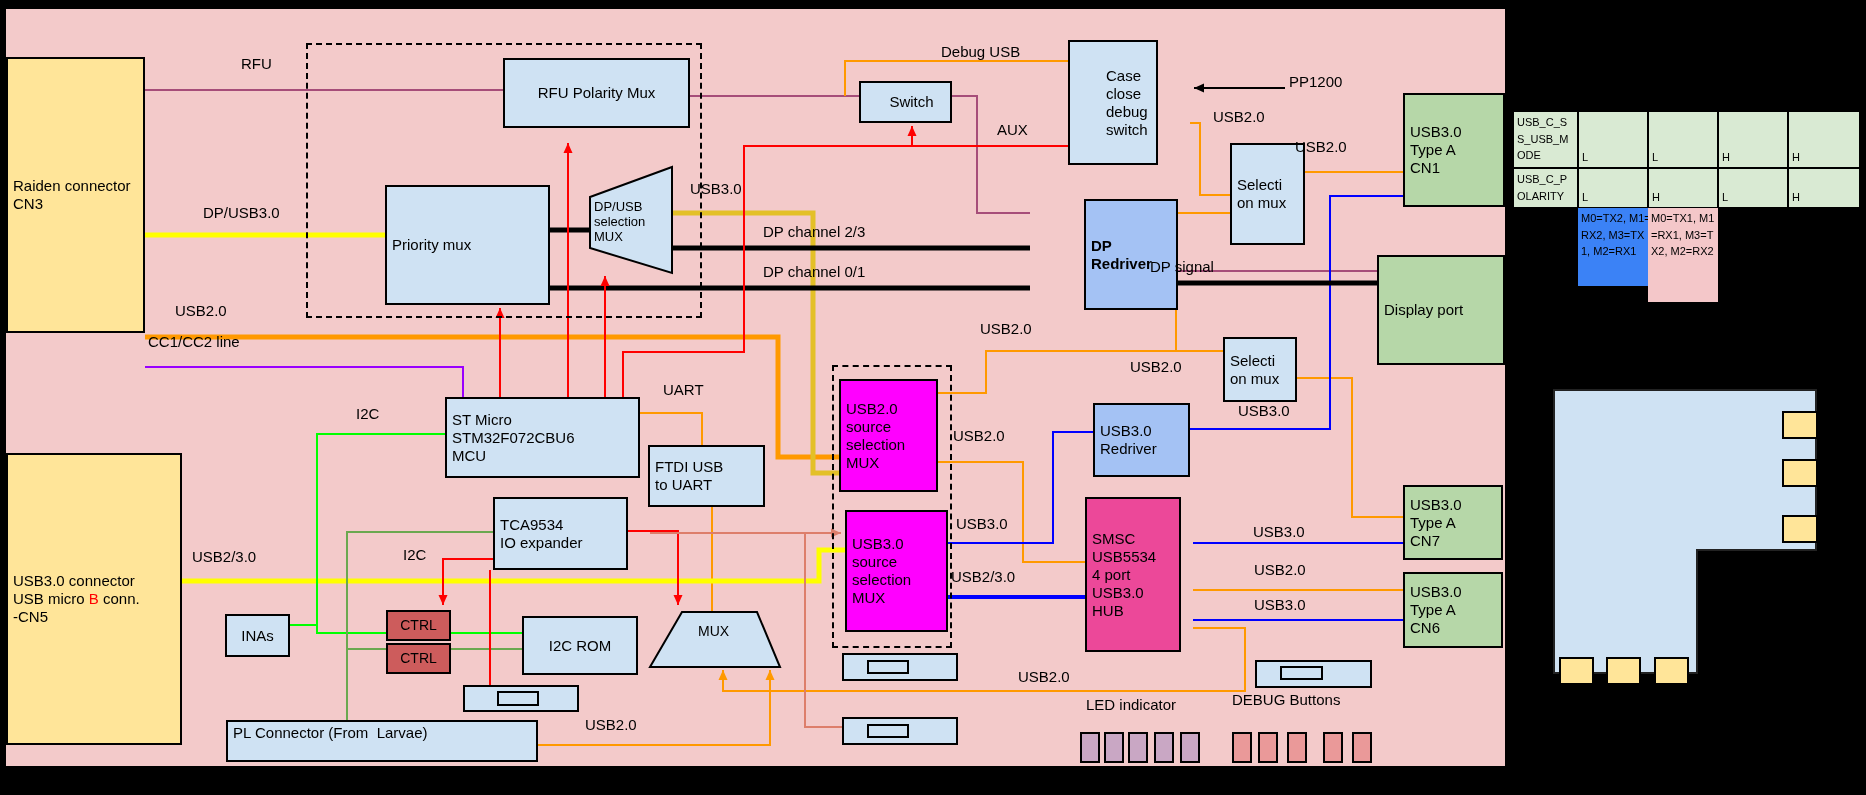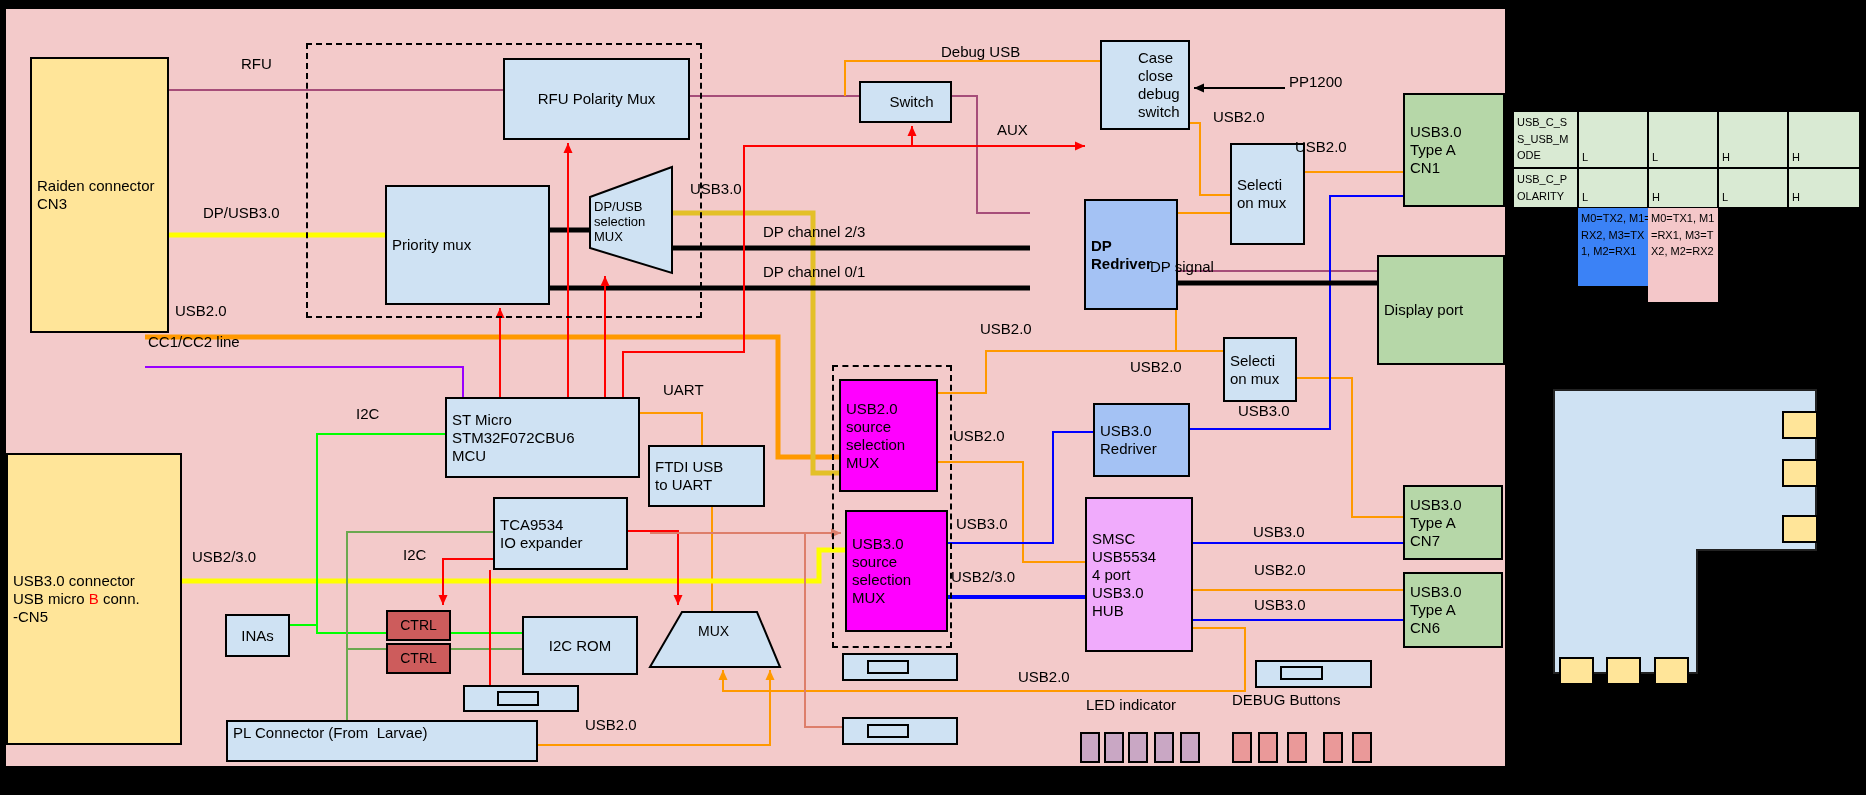--- a/index.html
+++ b/index.html
@@ -94,50 +94,50 @@
       <rect x="1607" y="658" width="33" height="26" fill="#ffe599" stroke="#000" stroke-width="2"></rect>
       <rect x="1655" y="658" width="33" height="26" fill="#ffe599" stroke="#000" stroke-width="2"></rect>
     </svg>
   <div id="layers">
       <div class="dashed" style="left: 306px; top: 43px; width: 396px; height: 275px;"></div>
       <div class="dashed" style="left: 832px; top: 365px; width: 120px; height: 283px;"></div>
       <div class="traplabel" style="left: 594px; top: 200px; width: 76px; font-size: 13px;">DP/USB
 selection
 MUX</div>
       <div class="traplabel" style="left: 698px; top: 623px; width: 50px; font-size: 14px;">MUX</div>
-      <div class="box vcenter" style="left: 6px; top: 57px; width: 139px; height: 276px; background: rgb(255, 229, 153); font-size: 15px; margin-left: 24px;">Raiden connector
+      <div class="box vcenter" style="left: 6px; top: 57px; width: 139px; height: 276px; background: rgb(255, 229, 153); font-size: 15px;">Raiden connector
 CN3</div>
       <div class="box vcenter" style="left: 6px; top: 453px; width: 176px; height: 292px; background: rgb(255, 229, 153); font-size: 15px;"><div><span style="white-space: pre-wrap;">USB3.0 connector
 USB micro </span><span style="white-space: pre-wrap; color: rgb(255, 0, 0);">B</span><span style="white-space: pre-wrap;"> conn.
 -CN5</span></div></div>
-      <div class="box vcenter hcenter" style="left: 503px; top: 58px; width: 187px; height: 82px; background: rgb(207, 226, 243); font-size: 15px;">RFU Polarity Mux</div>
+      <div class="box vcenter hcenter" style="left: 503px; top: 58px; width: 187px; height: 70px; background: rgb(207, 226, 243); font-size: 15px;">RFU Polarity Mux</div>
       <div class="box vcenter" style="left: 385px; top: 185px; width: 165px; height: 120px; background: rgb(207, 226, 243); font-size: 15px;">Priority mux</div>
       <div class="box vcenter hcenter" style="left: 859px; top: 81px; width: 93px; height: 42px; background: rgb(207, 226, 243); font-size: 15px; padding-left: 17px;">Switch</div>
-      <div class="box vcenter" style="left: 1100px; top: 40px; width: 90px; height: 90px; background: rgb(207, 226, 243); font-size: 15px; padding-left: 36px;">Case close debug switch</div>
+      <div class="box vcenter" style="left: 1068px; top: 40px; width: 90px; height: 125px; background: rgb(207, 226, 243); font-size: 15px; padding-left: 36px;">Case close debug switch</div>
       <div class="box vcenter" style="left: 1230px; top: 143px; width: 75px; height: 102px; background: rgb(207, 226, 243); font-size: 15px;">Selecti
 on mux</div>
       <div class="box vcenter" style="left: 1084px; top: 199px; width: 94px; height: 111px; background: rgb(164, 194, 244); font-size: 15px; font-weight: bold;">DP
 Redriver</div>
       <div class="box vcenter" style="left: 1377px; top: 255px; width: 128px; height: 110px; background: rgb(182, 215, 168); font-size: 15px;">Display port</div>
       <div class="box vcenter" style="left: 1403px; top: 93px; width: 102px; height: 114px; background: rgb(182, 215, 168); font-size: 15px;">USB3.0
 Type A
 CN1</div>
       <div class="box vcenter" style="left: 1223px; top: 337px; width: 74px; height: 65px; background: rgb(207, 226, 243); font-size: 15px;">Selecti
 on mux</div>
       <div class="box vcenter" style="left: 839px; top: 379px; width: 99px; height: 113px; background: rgb(255, 0, 255); font-size: 15px;">USB2.0
 source
 selection
 MUX</div>
       <div class="box vcenter" style="left: 845px; top: 510px; width: 103px; height: 122px; background: rgb(255, 0, 255); font-size: 15px;">USB3.0
 source
 selection
 MUX</div>
       <div class="box vcenter" style="left: 1093px; top: 403px; width: 97px; height: 74px; background: rgb(164, 194, 244); font-size: 15px;">USB3.0
 Redriver</div>
-      <div class="box vcenter" style="left: 1085px; top: 497px; width: 108px; height: 155px; background: #f0abfc; font-size: 15px;">SMSC
+      <div class="box vcenter" style="left: 1085px; top: 497px; width: 96px; height: 155px; background: #ec4899; font-size: 15px;">SMSC
 USB5534
 4 port
 USB3.0
 HUB</div>
       <div class="box vcenter" style="left: 1403px; top: 485px; width: 100px; height: 75px; background: rgb(182, 215, 168); font-size: 15px;">USB3.0
 Type A
 CN7</div>
       <div class="box vcenter" style="left: 1403px; top: 572px; width: 100px; height: 76px; background: rgb(182, 215, 168); font-size: 15px;">USB3.0
 Type A
 CN6</div>

